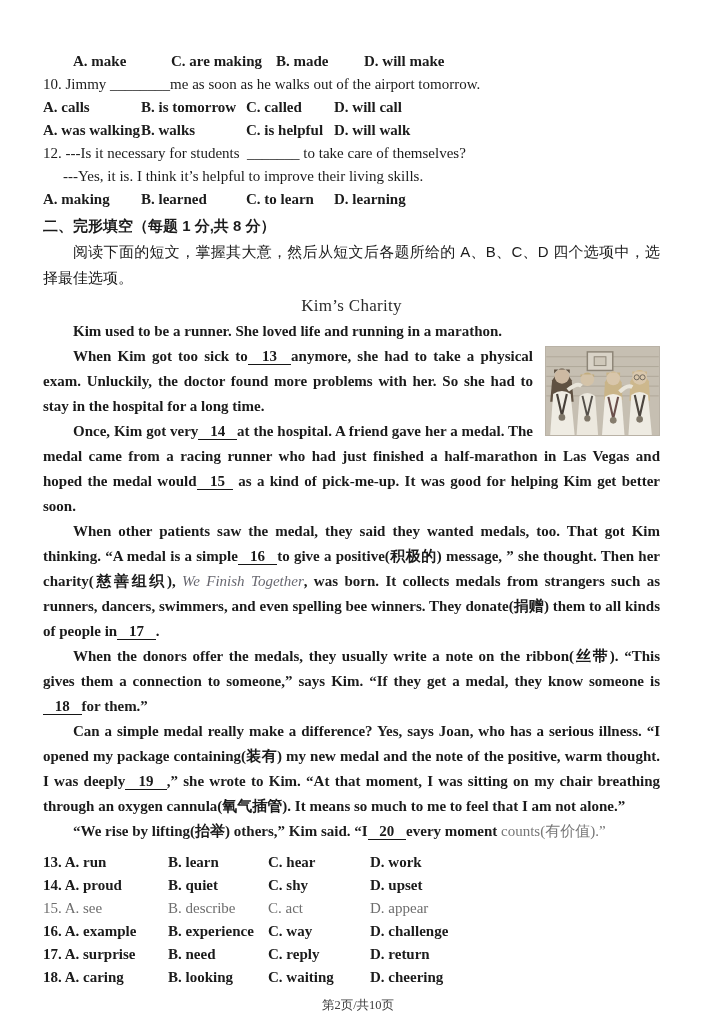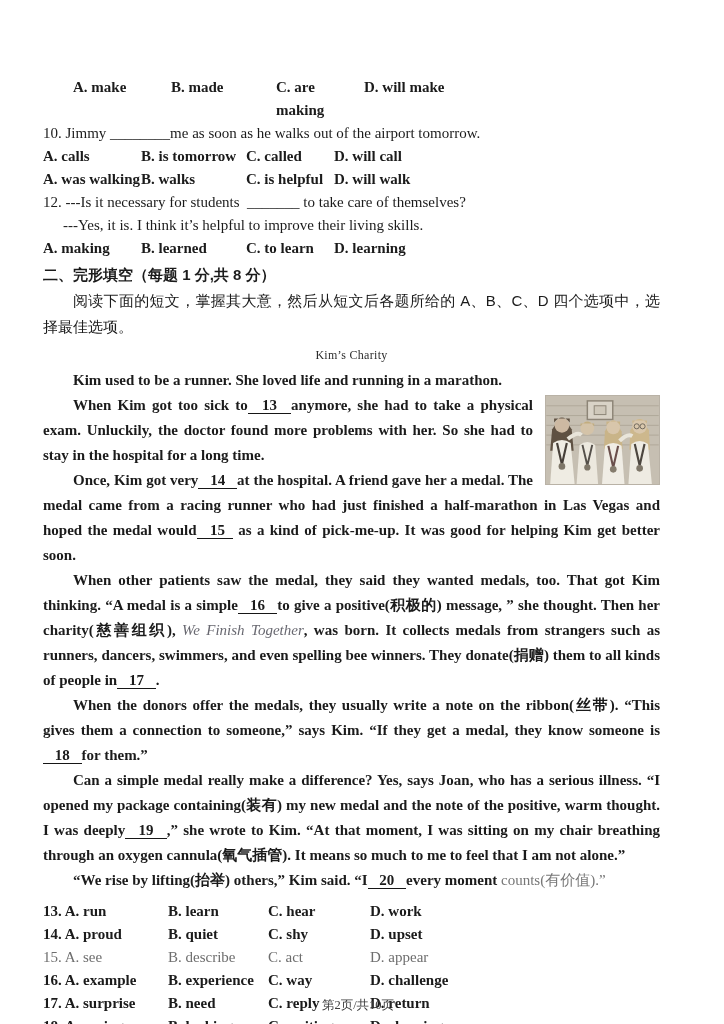--- a/index.html
+++ b/index.html
@@ -4,21 +4,21 @@
 <style>
   html,body{margin:0;padding:0;background:#e8e8e8;}
   .page{
     position:relative;
     width:724px;height:1024px;
     margin:0 auto;
     background:#ffffff;
     font-family:"Liberation Serif","DejaVu Serif",serif;
     color:#1b1b1b;
     box-sizing:border-box;
-    padding:76px 64px 0 43px;
+    padding:50px 64px 0 43px;
     overflow:hidden;
   }
   
   .q-line{
     font-size:15px;line-height:23px;font-weight:400;
     white-space:pre-wrap;
   }
   .opt-row{
     display:grid;
     grid-template-columns:98px 105px 88px auto;
@@ -32,21 +32,21 @@
     font-size:15px;line-height:26px;font-weight:700;
     margin:2px 0 0 0;
   }
   .instructions{
     font-family:"Liberation Sans","DejaVu Sans",sans-serif;
     font-size:15px;line-height:26px;font-weight:500;
     text-align:justify;text-indent:2em;margin:0;
   }
   
   .passage-title{
-    font-size:12px;line-height:26px;font-weight:500;
+    font-size:17px;line-height:26px;font-weight:500;
     text-align:center;margin:2px 0 0 0;color:#2c2c2c;
     letter-spacing:.3px;
   }
   .passage p{
     margin:0;font-size:15px;line-height:25px;font-weight:600;
     text-align:justify;text-indent:30px;
   }
   .blank{
     border-bottom:1.4px solid #161616;
     padding:0 8px;white-space:pre;
@@ -73,22 +73,22 @@
 </style>
 </head>
 <body>
 
 <div class="page">
 
   <section>
     <div id="grammar-lines">
         <div class="opt-row" style="padding-left: 30px;">
           <span>A. make</span>
+          <span>C. are making</span>
           <span>B. made</span>
-          <span>C. are making</span>
           <span>D. will make</span>
         </div>
         <div class="q-line">10. Jimmy ________me as soon as he walks out of the airport tomorrow.</div>
         <div class="opt-row">
           <span>A. calls</span>
           <span>B. is tomorrow</span>
           <span>C. called</span>
           <span>D. will call</span>
         </div>
         <div class="opt-row">

